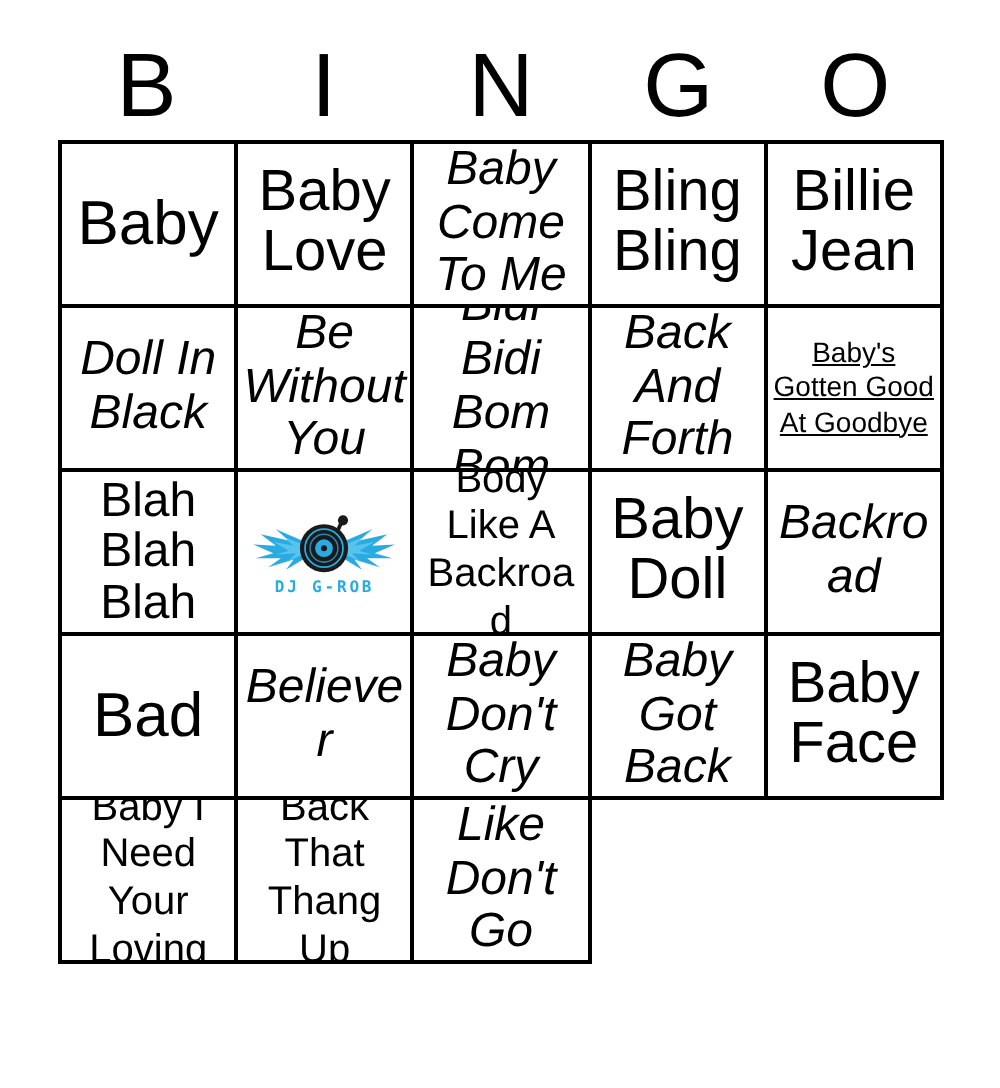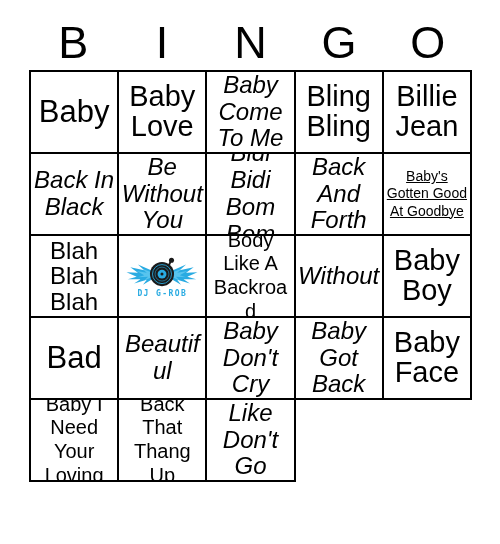--- a/index.html
+++ b/index.html
@@ -122,21 +122,21 @@
       <div class="cell fs-md">
         <span class="cell-text">Baby Come To Me</span>
       </div>
       <div class="cell fs-xl">
         <span class="cell-text">Bling Bling</span>
       </div>
       <div class="cell fs-xl">
         <span class="cell-text">Billie Jean</span>
       </div>
       <div class="cell fs-md">
-        <span class="cell-text">Back In Black</span>
+        <span class="cell-text">Doll In Black</span>
       </div>
       <div class="cell fs-md">
         <span class="cell-text">Be Without You</span>
       </div>
       <div class="cell fs-md">
         <span class="cell-text">Bidi Bidi Bom Bom</span>
       </div>
       <div class="cell fs-md">
         <span class="cell-text">Back And Forth</span>
       </div>
@@ -164,31 +164,31 @@
                 <circle cx="60" cy="33" r="2.4" fill="#1A1A1A"></circle>
               </g>
             </svg>
           </div>
           <div style="position: absolute; font-size: 8px; letter-spacing: 1.4px; font-weight: 700; font-family: &quot;DejaVu Sans Mono&quot;, monospace; color: rgb(41, 171, 226); transform: translateY(17px); white-space: nowrap;">DJ G-ROB</div>
         </div>
       </div>
       <div class="cell fs-sm">
         <span class="cell-text">Body Like A Backroad</span>
       </div>
-      <div class="cell fs-md">
-        <span class="cell-text">Without</span>
-      </div>
-      <div class="cell fs-xl">
-        <span class="cell-text">Baby Boy</span>
+      <div class="cell fs-xl">
+        <span class="cell-text">Baby Doll</span>
+      </div>
+      <div class="cell fs-md">
+        <span class="cell-text">Backroad</span>
       </div>
       <div class="cell fs-xxl">
         <span class="cell-text">Bad</span>
       </div>
       <div class="cell fs-md">
-        <span class="cell-text">Beautiful</span>
+        <span class="cell-text">Believer</span>
       </div>
       <div class="cell fs-md">
         <span class="cell-text">Baby Don't Cry</span>
       </div>
       <div class="cell fs-md">
         <span class="cell-text">Baby Got Back</span>
       </div>
       <div class="cell fs-xl">
         <span class="cell-text">Baby Face</span>
       </div>

